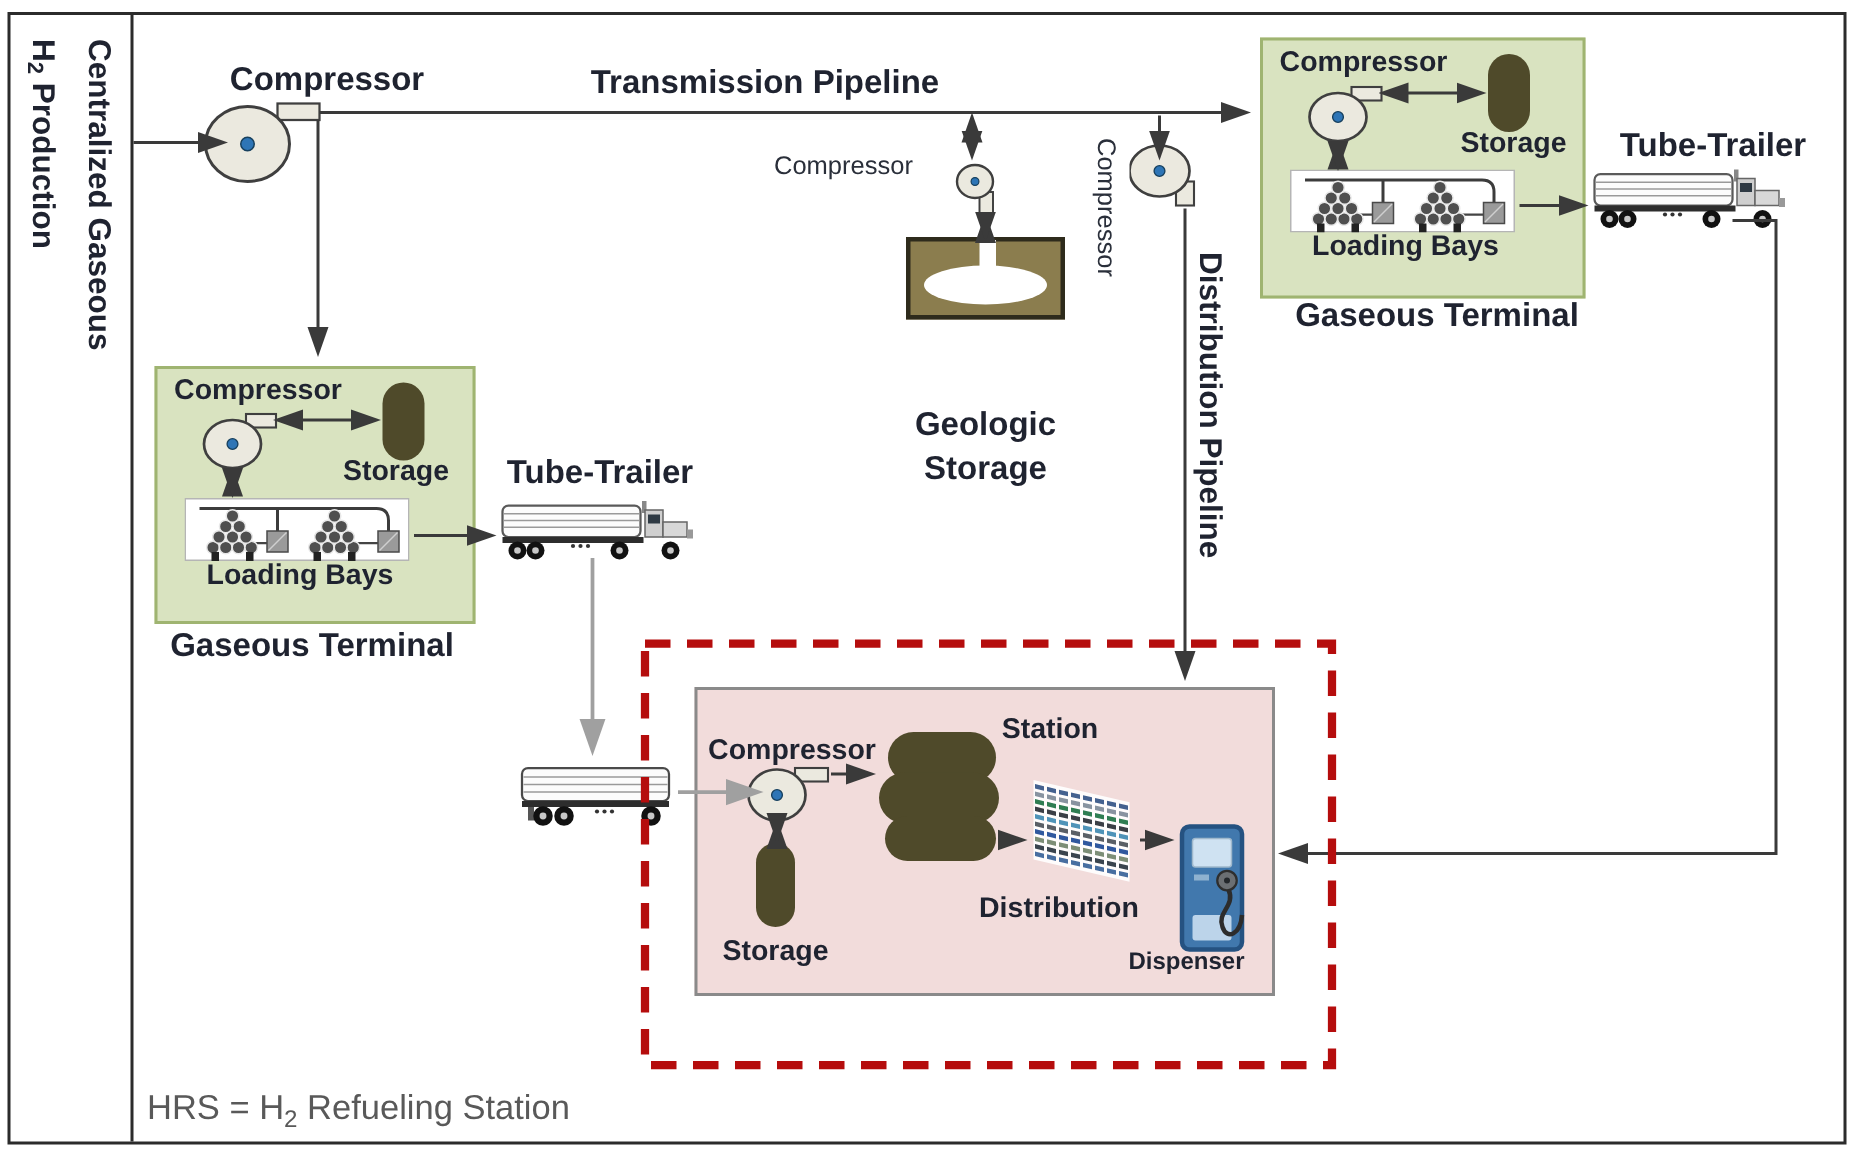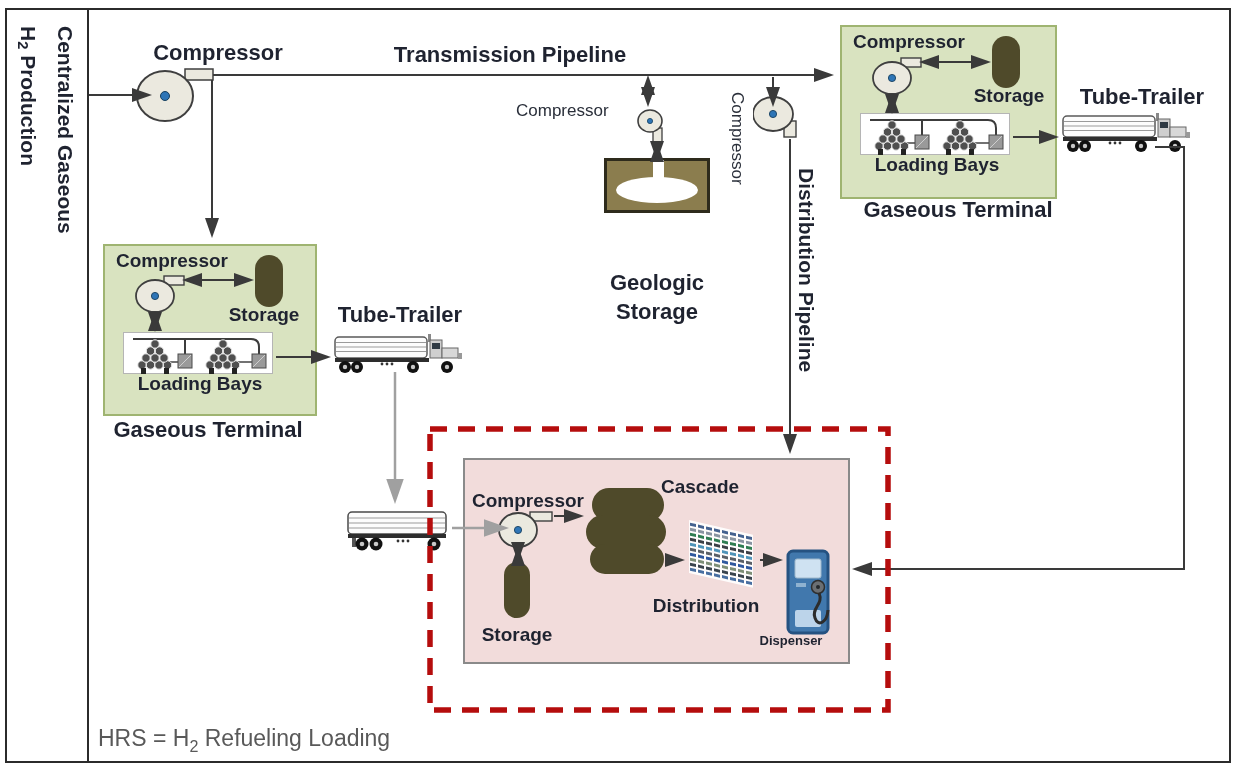--- a/index.html
+++ b/index.html
@@ -228,21 +228,21 @@
 
   <div class="abs lbl inner center" style="left:468px;top:490px;width:120px;">Compressor</div>
   <svg class="abs" style="left:498px;top:508px;" width="56" height="44" viewBox="0 0 56 44">
     <rect x="32" y="4" width="22" height="9" style="fill:var(--compressor_fill);stroke:#3f3f3f" stroke-width="1.4"></rect>
     <ellipse cx="20" cy="22" rx="19" ry="17" style="fill:var(--compressor_fill);stroke:#3f3f3f" stroke-width="1.8"></ellipse>
     <circle cx="20" cy="22" r="3.6" style="fill:var(--compressor_dot)" stroke="#17405e" stroke-width="0.9"></circle>
   </svg>
   <div class="abs capsule" style="left:504px;top:562px;width:26px;height:56px;"></div>
   <div class="abs lbl inner center" style="left:467px;top:624px;width:100px;">Storage</div>
 
-  <div class="abs lbl inner center" style="left:650px;top:476px;width:100px;">Cascade</div>
+  <div class="abs lbl inner center" style="left:650px;top:476px;width:100px;">Station</div>
   <svg class="abs" style="left:586px;top:488px;" width="80" height="86" viewBox="0 0 80 86">
     <g style="fill:var(--tank_olive)">
       <rect x="6" y="0" width="72" height="34" rx="17"></rect>
       <rect x="0" y="27" width="80" height="34" rx="17"></rect>
       <rect x="4" y="56" width="74" height="30" rx="15"></rect>
     </g>
   </svg>
 
   <svg class="abs" style="left:686px;top:520px;" width="72" height="76" viewBox="0 0 72 76">
     <g transform="translate(3,2) skewY(13)">
@@ -265,21 +265,21 @@
 
   <svg class="abs" style="left:786px;top:548px;" width="46" height="88" viewBox="0 0 46 88">
     <rect x="2" y="3" width="40" height="82" rx="5" style="fill:var(--dispenser_blue)" stroke="#255281" stroke-width="3"></rect>
     <rect x="9" y="11" width="26" height="19" rx="2" fill="#cfe2f2" stroke="#9fb8cc"></rect>
     <rect x="10" y="35" width="10" height="4" fill="#8fb2d0"></rect>
     <rect x="9" y="62" width="26" height="17" rx="2" fill="#bcd4ea"></rect>
     <circle cx="32" cy="39" r="6.5" fill="#6b6f73" stroke="#2e2e2e" stroke-width="1.5"></circle>
     <circle cx="32" cy="39" r="2" fill="#23272b"></circle>
     <path d="M33,45 C38,56 25,60 29,70 C32,79 41,75 42,62" fill="none" stroke="#2c2c2c" stroke-width="3"></path>
   </svg>
-  <div class="abs lbl inner center" style="left:721px;top:633px;width:140px;font-size:13px;">Dispenser</div>
+  <div class="abs lbl inner center" style="left:721px;top:633px;width:140px;font-size:16px;">Dispenser</div>
 
 
   <svg class="abs" style="left:346px;top:506px;" width="108" height="46" viewBox="0 0 108 46">
     <rect x="2" y="6" width="98" height="22" rx="4" fill="#fcfcfc" stroke="#4a4a4a" stroke-width="1.5"></rect>
     <path d="M3,12 H99 M3,17 H99 M3,22 H99" stroke="#9a9a9a" stroke-width="1"></path>
     <rect x="2" y="28" width="98" height="4" fill="#2d2d2d"></rect>
     <rect x="6" y="32" width="4" height="9" fill="#555"></rect>
     <circle cx="52" cy="35" r="1.4" fill="#333"></circle>
       <circle cx="57" cy="35" r="1.4" fill="#333"></circle>
       <circle cx="62" cy="35" r="1.4" fill="#333"></circle>
@@ -288,21 +288,21 @@
         <circle cx="30" cy="38" r="6.5"></circle>
         <circle cx="88" cy="38" r="6.5"></circle>
       </g>
     <g fill="#c8c8c8">
         <circle cx="16" cy="38" r="2.3"></circle>
         <circle cx="30" cy="38" r="2.3"></circle>
         <circle cx="88" cy="38" r="2.3"></circle>
       </g>
   </svg>
 
-  <div class="abs lbl note" style="left:98px;top:725px;"><span>HRS = H</span><sub>2</sub><span> Refueling Loading</span></div>
+  <div class="abs lbl note" style="left:98px;top:725px;"><span>HRS = H</span><sub>2</sub><span> Refueling Station</span></div>
 
   <svg class="abs overlay" width="1236" height="768" viewBox="0 0 1236 768">
     <defs>
       <marker id="mA" orient="auto-start-reverse" markerWidth="10" markerHeight="8" refX="8" refY="3.5" viewBox="0 0 10 7">
         <path d="M0,0 L10,3.5 L0,7 z" style="fill:var(--line_dark)"></path>
       </marker>
       <marker id="mG" orient="auto-start-reverse" markerWidth="10" markerHeight="8" refX="8" refY="3.5" viewBox="0 0 10 7">
         <path d="M0,0 L10,3.5 L0,7 z" style="fill:var(--line_gray)"></path>
       </marker>
     </defs>

